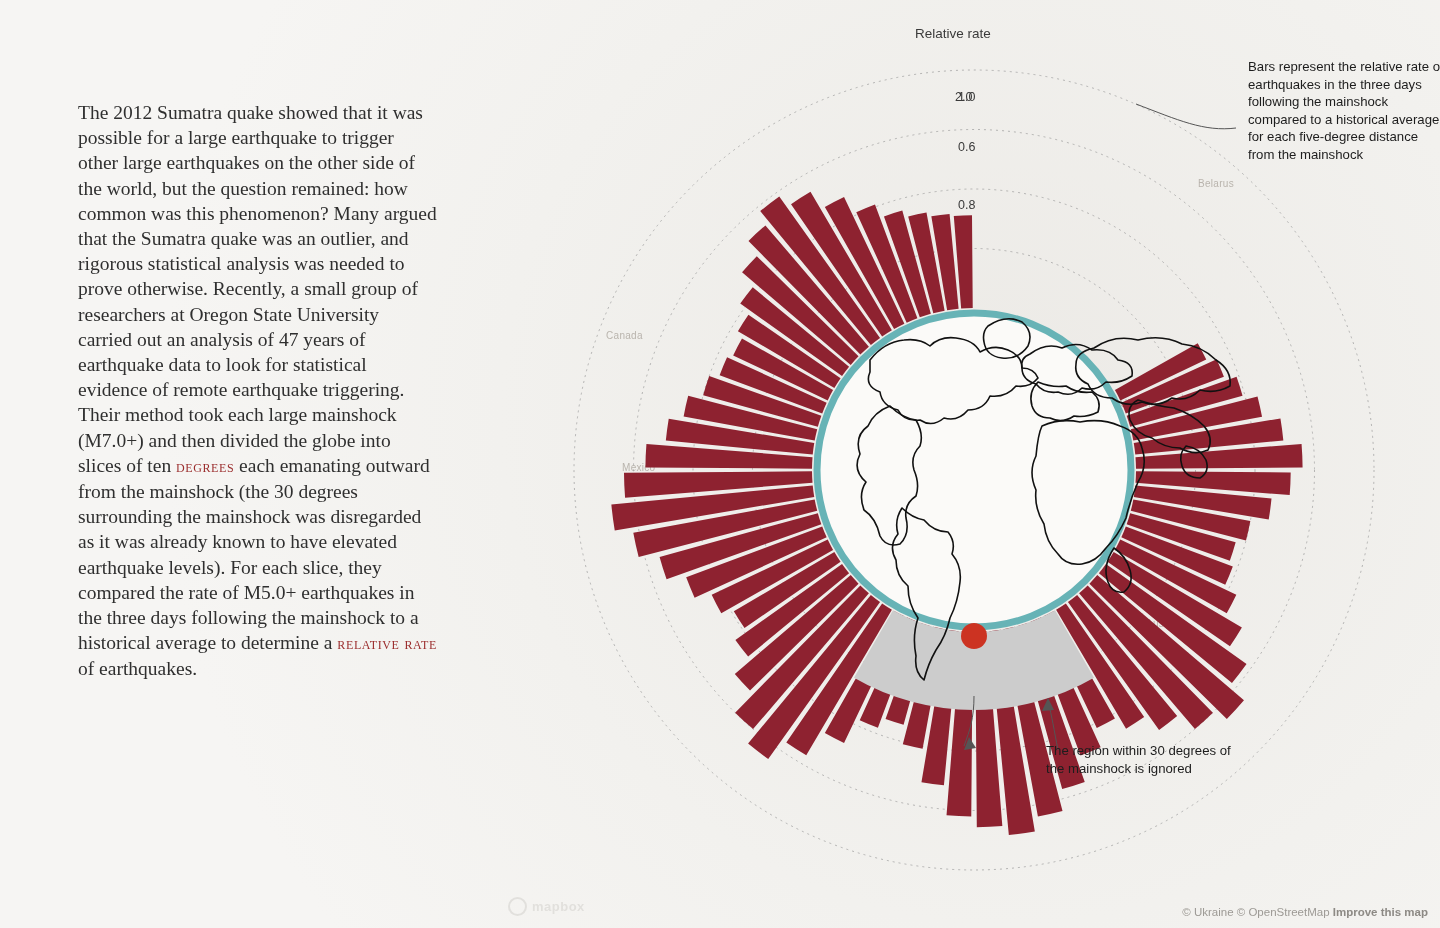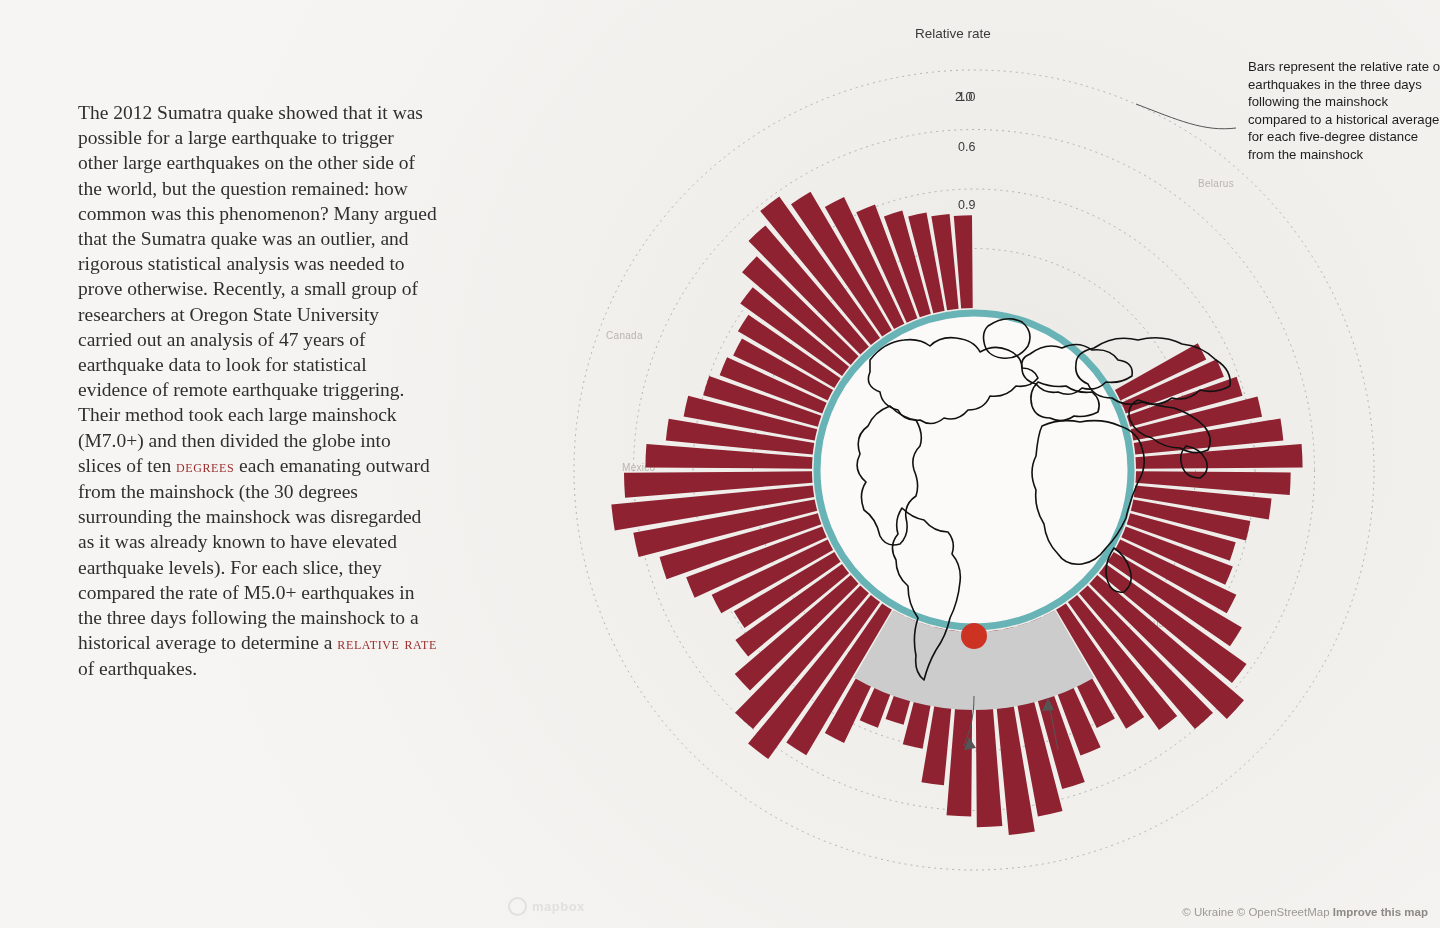--- a/index.html
+++ b/index.html
@@ -254,24 +254,25 @@
         <path d="M618 96 l 12 -2 l -9 -9 z" fill="none" stroke="none"></path>
         <path d="M540 742 C 536 722, 534 708, 530 694"></path>
         <path d="M530 690 l -6 13 l 12 -1 z" fill="#555" stroke="none"></path>
       </g>
     </svg>
 
     <div class="axis-title">Relative rate</div>
     <div class="tick tick-2">2.0</div>
     <div class="tick tick-15">1.0</div>
     <div class="tick tick-10">0.6</div>
-    <div class="tick tick-05">0.9</div>
+    <div class="tick tick-05">0.8</div>
   </div>
 
   <div class="anno anno-bars">Bars represent the relative rate of earthquakes in the three days following the mainshock compared to a historical average for each five-degree distance from the mainshock</div>
+  <div class="anno anno-ignored">The region within 30 degrees of the mainshock is ignored</div>
 
   <div class="mapbox-logo">
     <span class="dot"></span>
     <span class="txt">mapbox</span>
   </div>
   <div class="attribution">
     <span>© Ukraine © OpenStreetMap </span><b>Improve this map</b>
   </div>
 
 </div>

